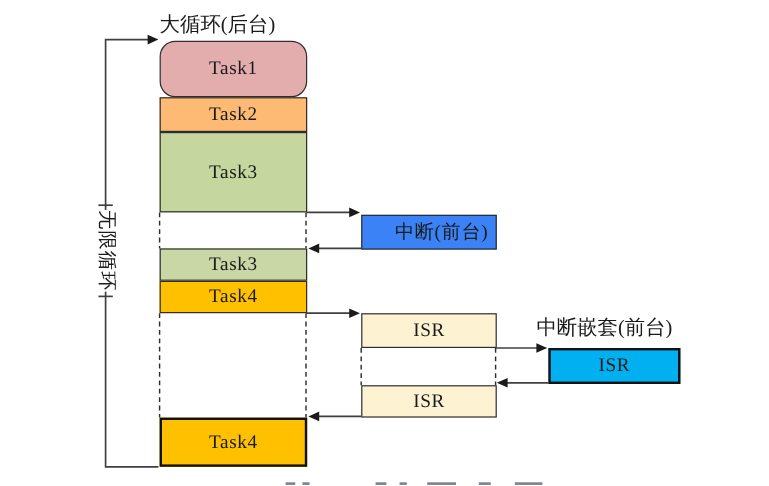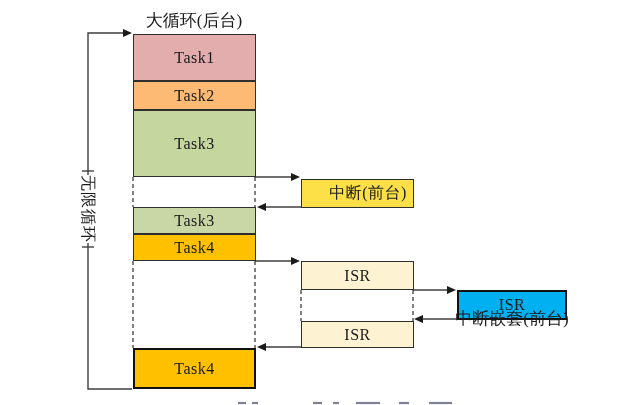--- a/index.html
+++ b/index.html
@@ -8,21 +8,21 @@
     font-family:"Liberation Serif","DejaVu Serif",serif;color:#1a1a1a;
   }
   .stage svg{position:absolute;left:0;top:0;pointer-events:none;}
   .box{
     position:absolute;box-sizing:border-box;border:1.4px solid #2e2e2e;
     display:flex;align-items:center;justify-content:center;
     font-size:16px;letter-spacing:.5px;
   }
   .box.thick{border:2px solid #111;}
   .caption-label{
-    position:absolute;text-align:center;font-size:17px;white-space:nowrap;
+    position:absolute;font-size:17px;white-space:nowrap;
   }
   .vlabel{
     position:absolute;left:54px;top:198px;width:68px;height:22px;
     transform:rotate(90deg);background:#fff;text-align:center;
     font-size:16px;line-height:22px;letter-spacing:1px;
   }
 </style>
 </head>
 <body>
 
@@ -70,29 +70,29 @@
         <path d="M313,403 H322"></path>
       <path d="M333,403 H339"></path>
         <path d="M356,403 H380"></path>
         <path d="M399,403 H409"></path>
       <path d="M429,403 H452"></path>
     </g>
   </svg>
 
   <div class="caption-label" style="left:133px;top:9px;width:122px;">大循环(后台)</div>
 
-  <div class="box" style="left: 133px; top: 34px; width: 123px; height: 47px; background-color: rgb(227, 173, 173);">Task1</div>
+  <div class="box" style="left: 133px; top: 34px; width: 123px; height: 47px; background-color: rgb(227, 173, 173); border-radius: 13px;">Task1</div>
   <div class="box" style="left: 133px; top: 81px; width: 123px; height: 29px; background-color: #fdba74;">Task2</div>
   <div class="box" style="left: 133px; top: 110px; width: 123px; height: 67px; background-color: rgb(197, 215, 158);">Task3</div>
   <div class="box" style="left: 133px; top: 207px; width: 123px; height: 27px; background-color: rgb(201, 214, 166);">Task3</div>
   <div class="box" style="left: 133px; top: 234px; width: 123px; height: 27px; background-color: rgb(255, 192, 0);">Task4</div>
   <div class="box thick" style="left: 133px; top: 348px; width: 123px; height: 41px; background-color: rgb(255, 192, 0);">Task4</div>
 
-  <div class="box" style="left: 301px; top: 179px; width: 113px; height: 29px; background-color: #fde047; padding-left: 21px;">中断(前台)</div>
+  <div class="box" style="left: 301px; top: 179px; width: 113px; height: 29px; background-color: #3b82f6; padding-left: 21px;">中断(前台)</div>
   <div class="box" style="left: 301px; top: 261px; width: 113px; height: 29px; background-color: rgb(253, 242, 210);">ISR</div>
   <div class="box" style="left: 301px; top: 321px; width: 113px; height: 27px; background-color: rgb(253, 242, 210);">ISR</div>
   <div class="box thick" style="left: 457px; top: 290px; width: 110px; height: 30px; background-color: rgb(0, 176, 240);">ISR</div>
 
-  <div class="caption-label" style="left:447px;top:261px;width:130px;margin-top:46px;">中断嵌套(前台)</div>
+  <div class="caption-label" style="left:447px;top:261px;width:130px;">中断嵌套(前台)</div>
 
   <div class="vlabel">无限循环</div>
 
 </div>
 
 </body></html>

